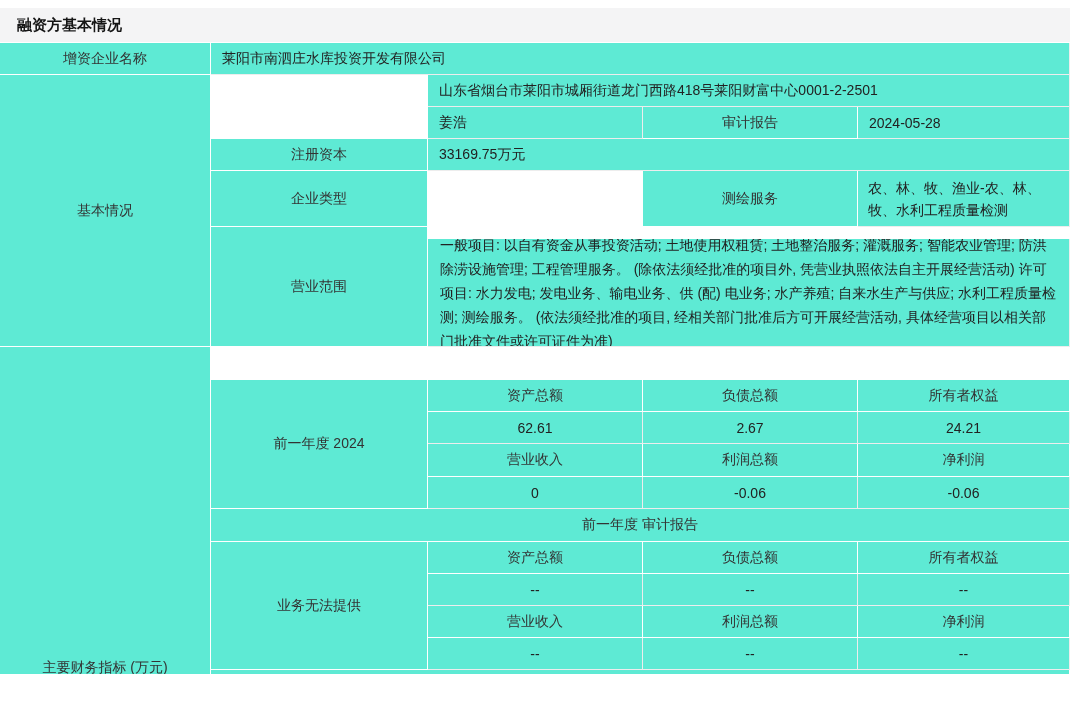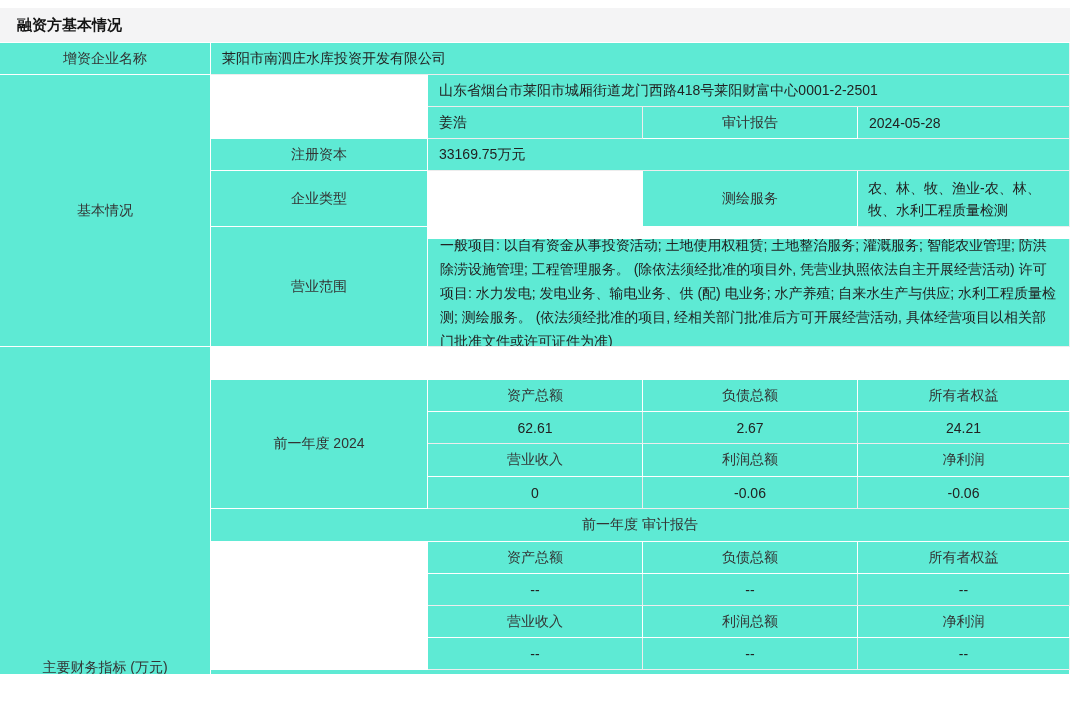--- a/index.html
+++ b/index.html
@@ -97,20 +97,21 @@
     <div class="cell w center" style="grid-area:9/5/10/6">24.21</div>
 
     <div class="cell g" style="grid-area:10/3/11/4">营业收入</div>
     <div class="cell g" style="grid-area:10/4/11/5">利润总额</div>
     <div class="cell g" style="grid-area:10/5/11/6">净利润</div>
     <div class="cell w center" style="grid-area:11/3/12/4">0</div>
     <div class="cell w center" style="grid-area:11/4/12/5">-0.06</div>
     <div class="cell w center" style="grid-area:11/5/12/6">-0.06</div>
 
     <div class="cell g" style="grid-area:12/2/13/6">前一年度 审计报告</div>
+    <div class="cell g" style="grid-area:13/2/17/3">业务无法提供</div>
 
     <div class="cell g" style="grid-area:13/3/14/4">资产总额</div>
     <div class="cell g" style="grid-area:13/4/14/5">负债总额</div>
     <div class="cell g" style="grid-area:13/5/14/6">所有者权益</div>
     <div class="cell w center" style="grid-area:14/3/15/4">--</div>
     <div class="cell w center" style="grid-area:14/4/15/5">--</div>
     <div class="cell w center" style="grid-area:14/5/15/6">--</div>
 
     <div class="cell g" style="grid-area:15/3/16/4">营业收入</div>
     <div class="cell g" style="grid-area:15/4/16/5">利润总额</div>

